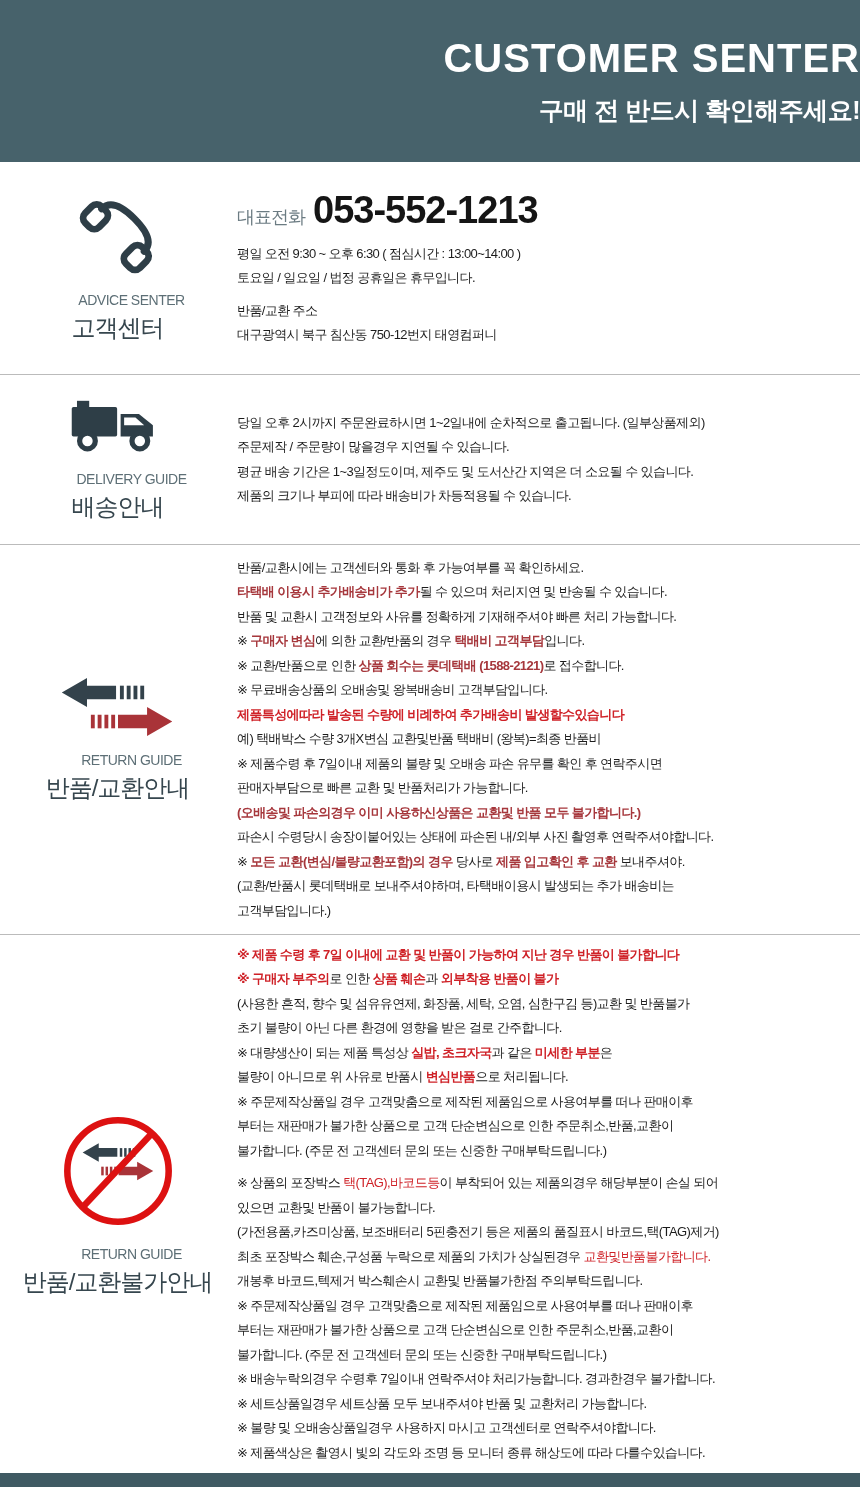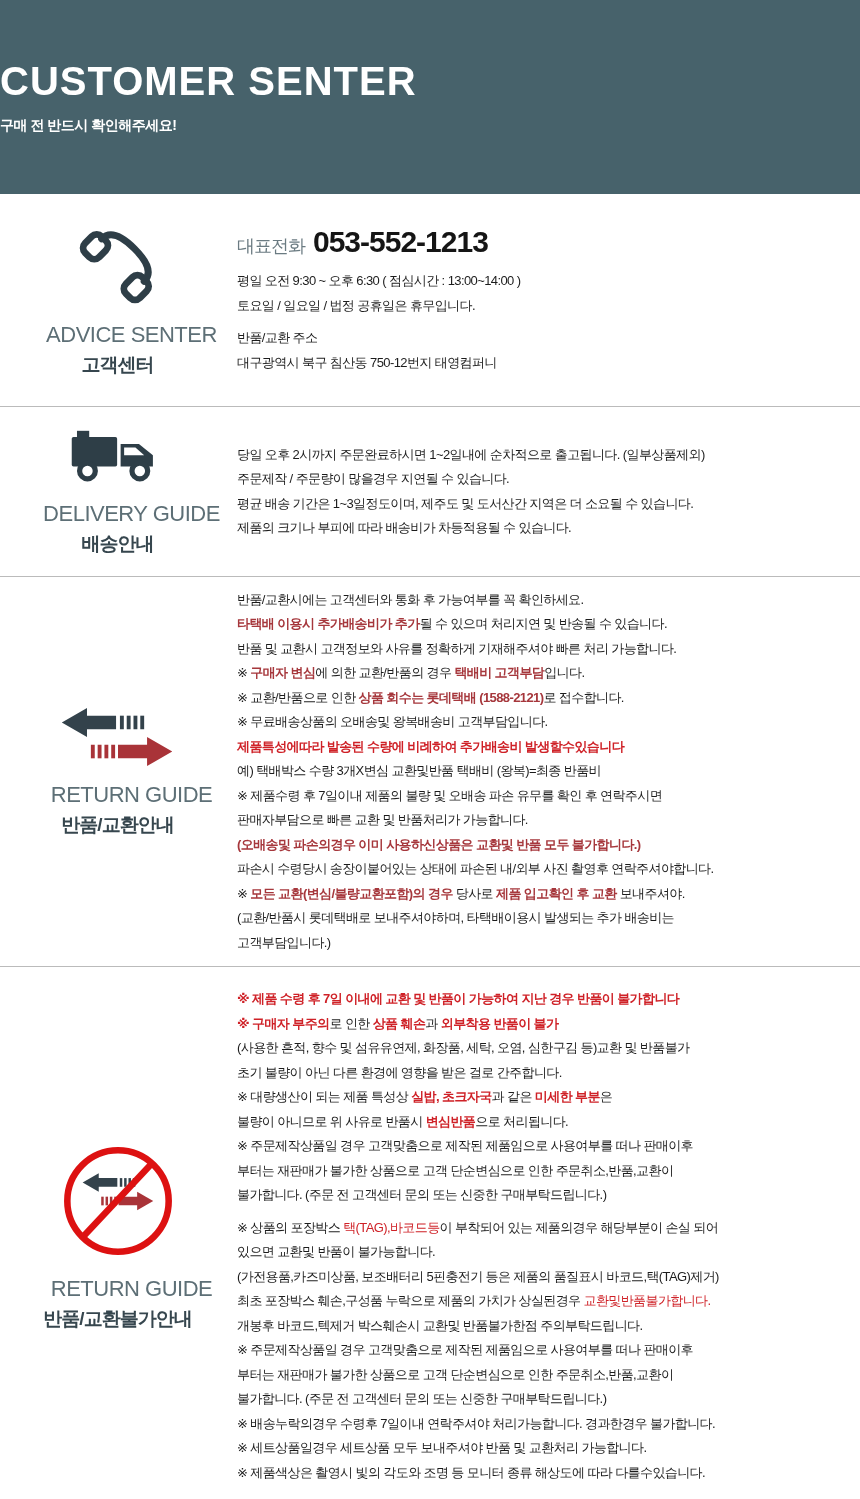--- a/index.html
+++ b/index.html
@@ -16,56 +16,56 @@
   }
   *{box-sizing:border-box;margin:0;padding:0;}
   body{
     width:860px;height:1499px;margin:0 auto;background:#fff;
     font-family:"Liberation Sans","DejaVu Sans",sans-serif;color:var(--text);
     overflow:hidden;position:relative;
   }
   .page{width:860px;height:1499px;display:flex;flex-direction:column;}
   
   header.banner{
-    height:194px;background:var(--header-bg);color:#fff;
-    display:flex;flex-direction:column;align-items:flex-start;justify-content:center;
+    height:162px;background:var(--header-bg);color:#fff;
+    display:flex;flex-direction:column;align-items:flex-end;justify-content:center;
     flex:0 0 auto;
   }
   .banner h1{font-size:40px;font-weight:bold;letter-spacing:1px;line-height:1.1;}
-  .banner p{font-size:14px;margin-top:14px;font-weight:bold;letter-spacing:-0.5px;}
+  .banner p{font-size:25px;margin-top:14px;font-weight:bold;letter-spacing:-0.5px;}
   
   section.row{
     display:flex;flex:0 0 auto;border-bottom:1px solid var(--divider);
     overflow:hidden;background:#fff;
   }
   section.row:last-of-type{border-bottom:none;}
   .h-s1{height:213px;} .h-s2{height:170px;} .h-s3{height:390px;} .h-s4{height:538px;}
   .col-left{
     flex:0 0 235px;display:flex;flex-direction:column;align-items:center;justify-content:center;
     text-align:center;
   }
   .col-left .icon{margin-bottom:14px;display:flex;align-items:center;justify-content:center;}
-  .col-left .en{font-size:22px;color:var(--label-gray);letter-spacing:-0.5px;margin-bottom:4px;margin-left:28px;}
-  .col-left .ko{font-size:19px;color:var(--ko-label);font-weight:bold;letter-spacing:-1px;}
+  .col-left .en{font-size:14px;color:var(--label-gray);letter-spacing:-0.5px;margin-bottom:4px;margin-left:28px;}
+  .col-left .ko{font-size:24px;color:var(--ko-label);font-weight:normal;letter-spacing:-1px;}
   .col-right{
     flex:1 1 auto;display:flex;flex-direction:column;justify-content:center;
     padding:14px 6px 14px 2px;overflow:hidden;
   }
   .tline{
     font-size:13px;line-height:24.5px;white-space:nowrap;letter-spacing:-0.6px;
   }
   .tline.gap{margin-top:8px;}
   .sg-k{color:var(--text);}
   .sg-dr{color:var(--red-dark);font-weight:bold;}
   .sg-br{color:var(--red-bright);font-weight:bold;}
   .sg-r{color:var(--red-bright);}
   
   .phone-row{display:flex;align-items:baseline;margin-bottom:10px;}
   .phone-label{font-size:18px;color:#6b7b82;margin-right:8px;letter-spacing:-1px;}
-  .phone-number{font-size:30px;font-weight:bold;color:#151515;letter-spacing:-1px;}
+  .phone-number{font-size:38px;font-weight:bold;color:#151515;letter-spacing:-1px;}
   
   footer.bottom{flex:1 1 auto;display:flex;flex-direction:column;}
   .footer-bar{height:14px;background:var(--footer-bar);}
   .footer-space{flex:1;background:#fff;}
 </style>
 </head>
 <body>
 
 <div class="page">
 
@@ -214,20 +214,21 @@
           <div class="tline gap"><span class="sg-k">※ 상품의 포장박스 </span><span class="sg-r">택(TAG),바코드등</span><span class="sg-k">이 부착되어 있는 제품의경우 해당부분이 손실 되어</span></div>
           <div class="tline"><span class="sg-k">있으면 교환및 반품이 불가능합니다.</span></div>
           <div class="tline"><span class="sg-k">(가전용품,카즈미상품, 보조배터리 5핀충전기 등은  제품의 품질표시 바코드,택(TAG)제거)</span></div>
           <div class="tline"><span class="sg-k">최초 포장박스 훼손,구성품 누락으로 제품의 가치가 상실된경우 </span><span class="sg-r">교환및반품불가합니다.</span></div>
           <div class="tline"><span class="sg-k">개봉후 바코드,텍제거  박스훼손시 교환및 반품불가한점 주의부탁드립니다.</span></div>
           <div class="tline"><span class="sg-k">※ 주문제작상품일 경우 고객맞춤으로 제작된 제품임으로 사용여부를 떠나 판매이후</span></div>
           <div class="tline"><span class="sg-k">부터는 재판매가 불가한 상품으로 고객 단순변심으로 인한 주문취소,반품,교환이</span></div>
           <div class="tline"><span class="sg-k">불가합니다. (주문 전 고객센터 문의 또는 신중한 구매부탁드립니다.)</span></div>
           <div class="tline"><span class="sg-k">※ 배송누락의경우 수령후 7일이내 연락주셔야 처리가능합니다. 경과한경우 불가합니다.</span></div>
           <div class="tline"><span class="sg-k">※ 세트상품일경우 세트상품 모두 보내주셔야 반품 및 교환처리 가능합니다.</span></div>
+          <div class="tline"><span class="sg-k">※ 불량 및 오배송상품일경우 사용하지 마시고 고객센터로 연락주셔야합니다.</span></div>
           <div class="tline"><span class="sg-k">※ 제품색상은 촬영시 빛의 각도와 조명 등 모니터 종류 해상도에 따라 다를수있습니다.</span></div>
         </div>
     </div>
   </section>
 
   <footer class="bottom">
     <div class="footer-bar"></div>
     <div class="footer-space"></div>
   </footer>
 

